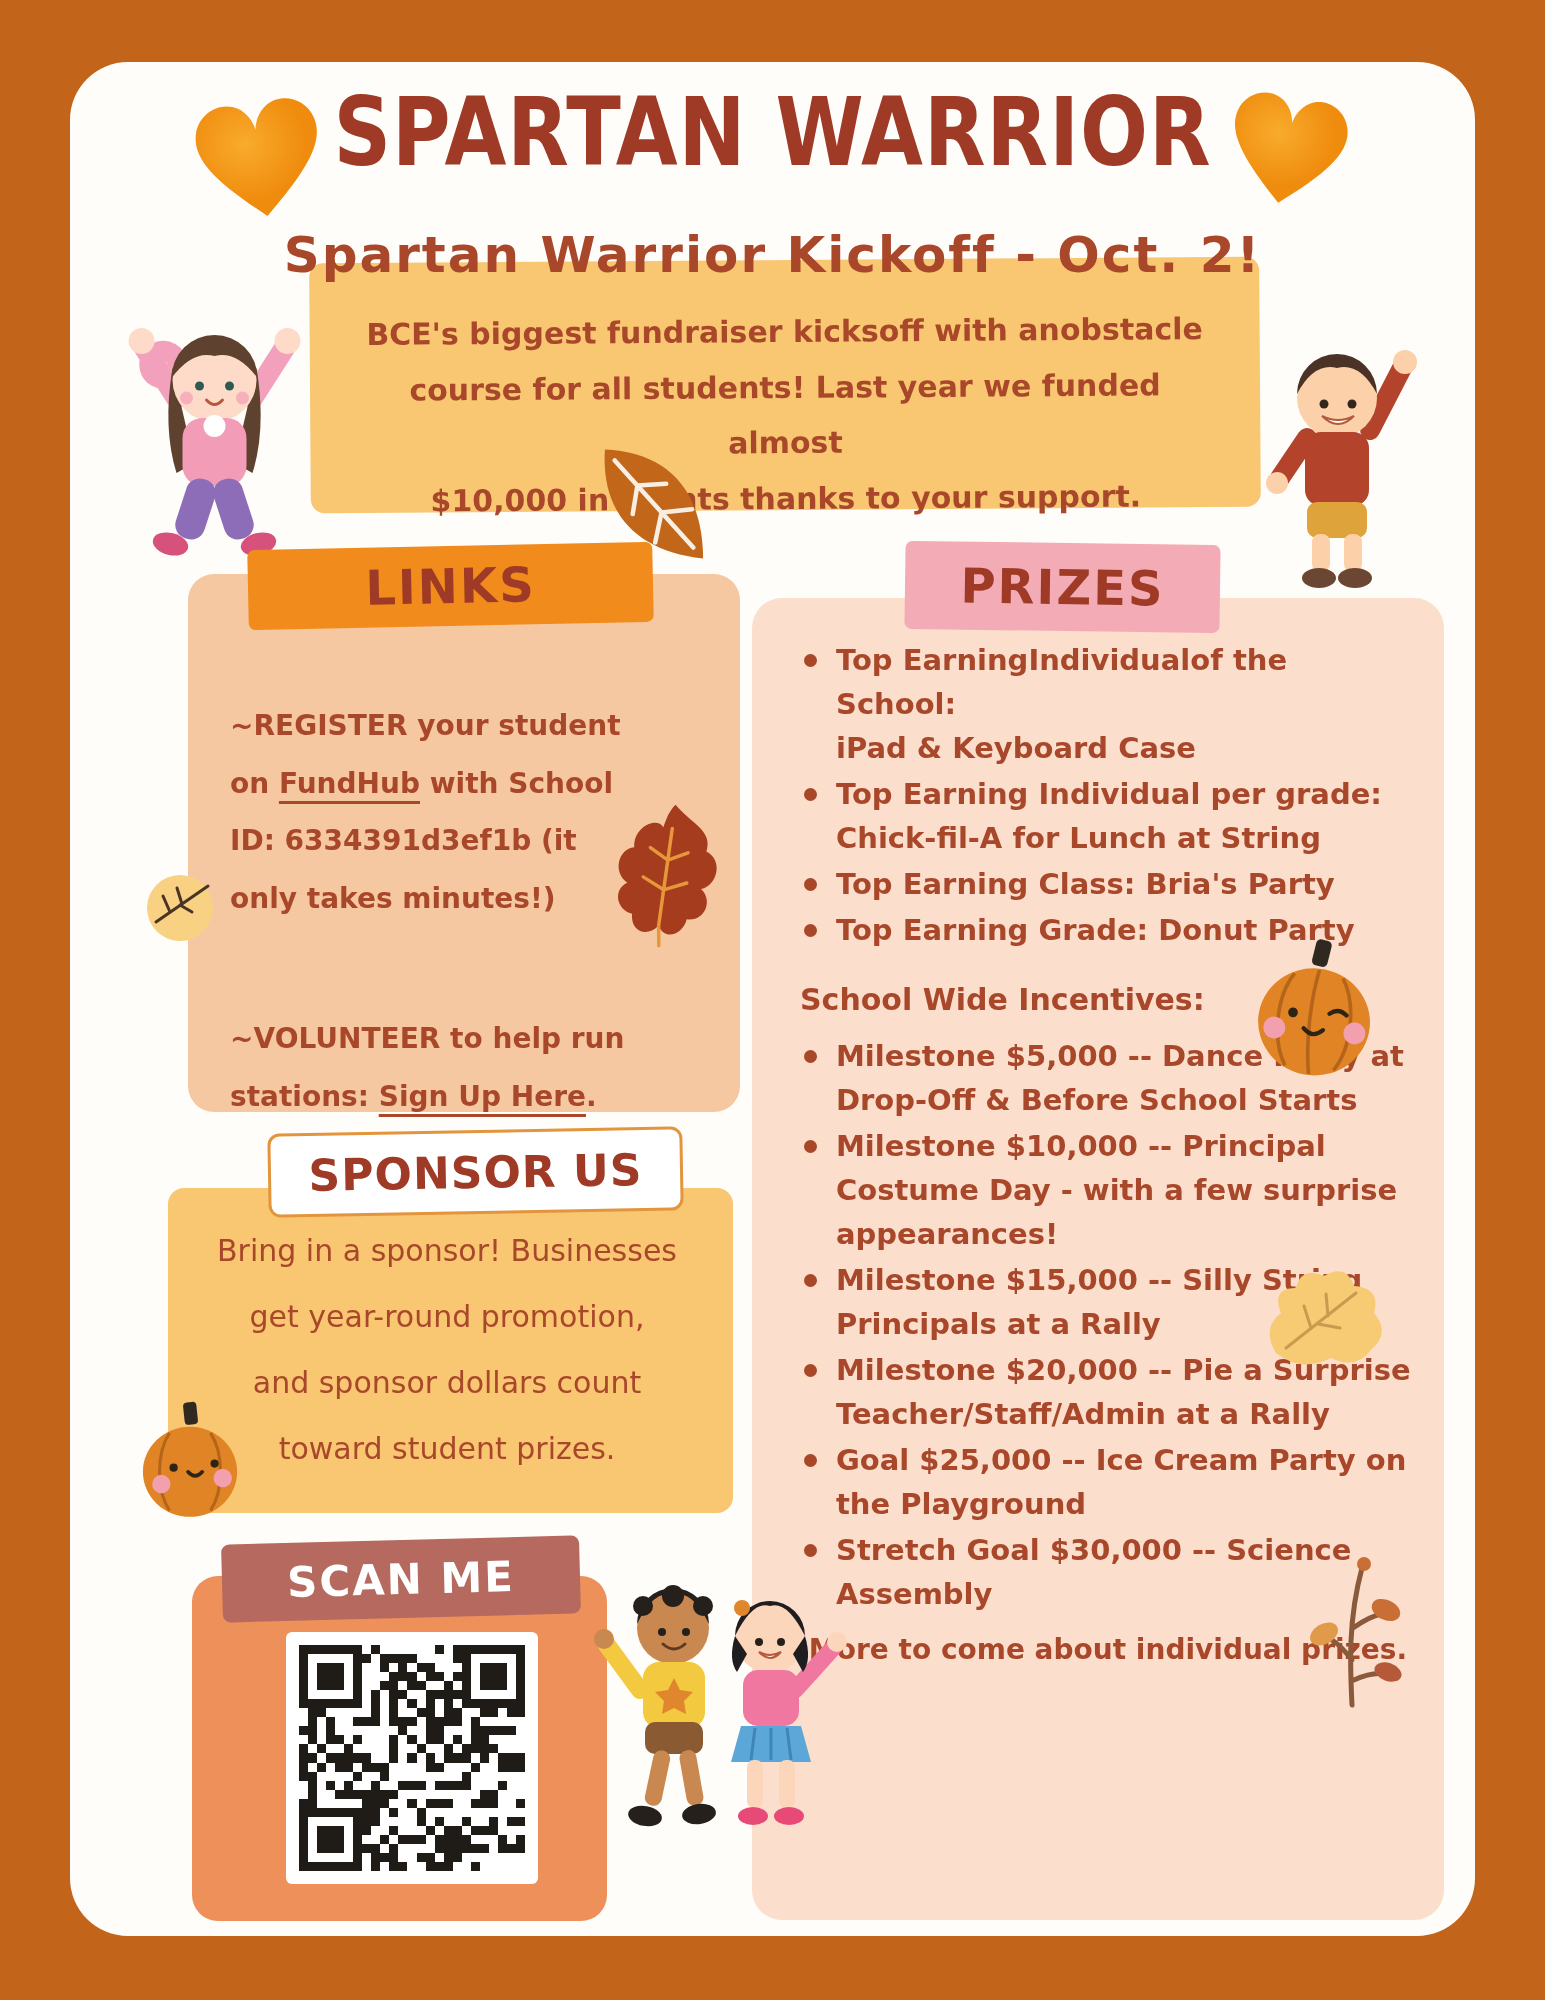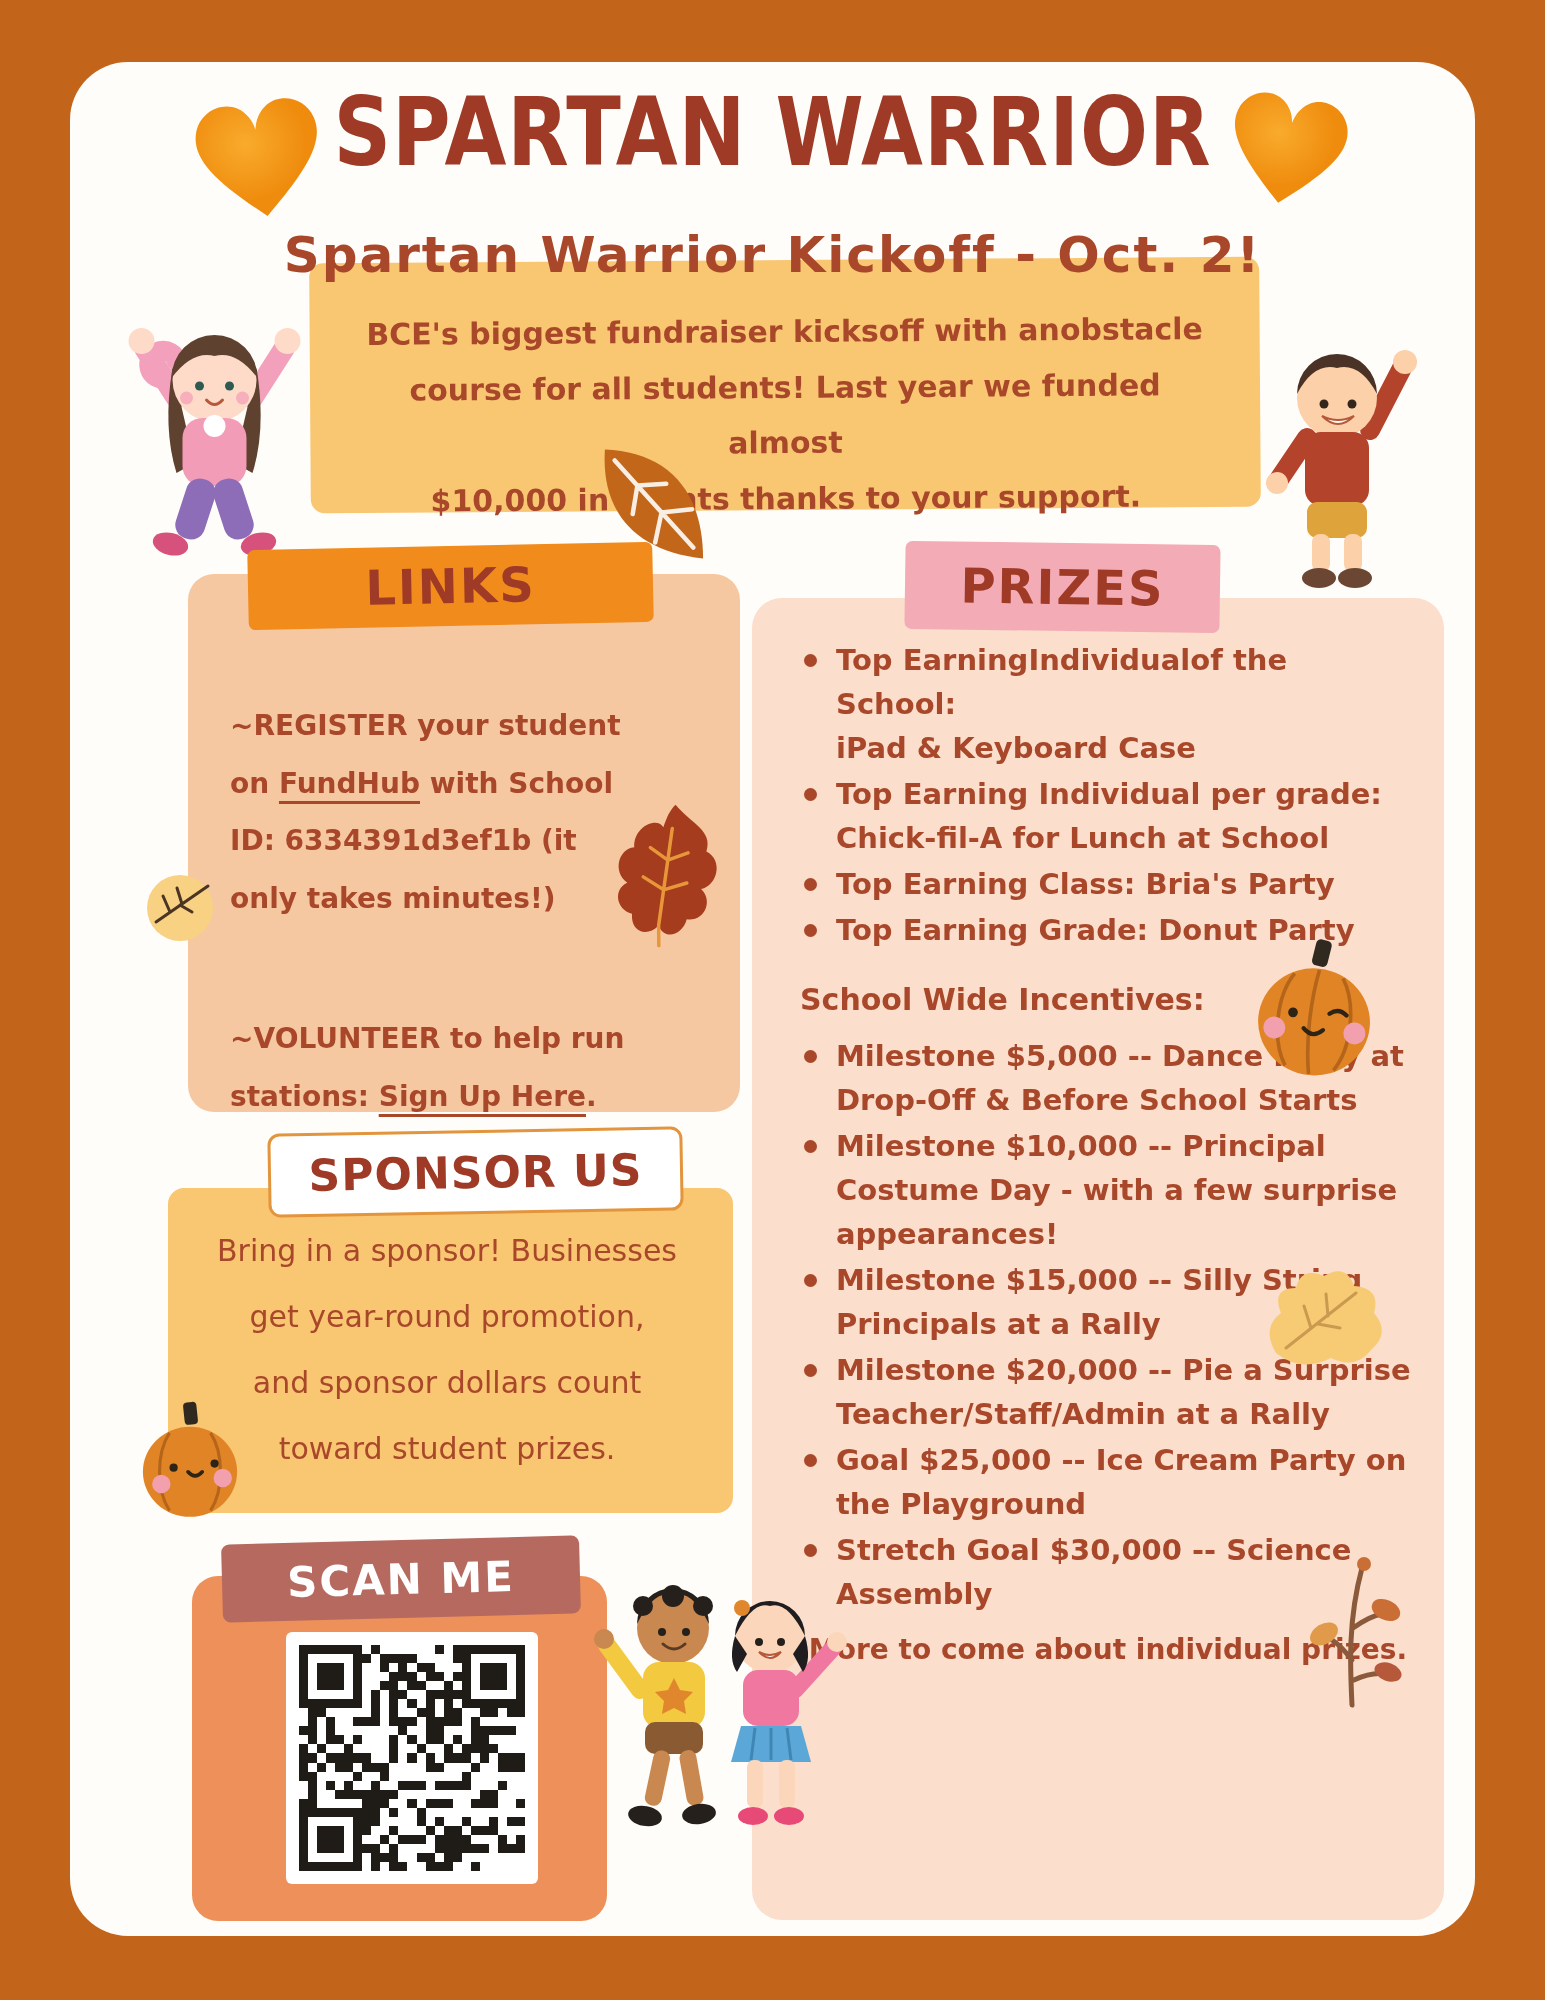--- a/index.html
+++ b/index.html
@@ -184,21 +184,21 @@
   </div>
   <div class="banner links-banner">LINKS</div>
 
   <div class="prizes-box">
     <div class="prizes-content">
       <ul class="prize-list">
 
       <li class="prize-item"><span>Top EarningIndividualof the School:
 iPad &amp; Keyboard Case</span></li>
           <li class="prize-item"><span>Top Earning Individual per grade:
-Chick-fil-A for Lunch at School</span></li>
+Chick-fil-A for Lunch at String</span></li>
           <li class="prize-item"><span>Top Earning Class: Bria's Party</span></li>
           <li class="prize-item"><span>Top Earning Grade: Donut Party</span></li>
         </ul>
       <div class="incentives-header">School Wide Incentives:</div>
       <ul class="prize-list">
 
       <li class="prize-item"><span>Milestone $5,000 -- Dance Party at
 Drop-Off &amp; Before School Starts</span></li>
           <li class="prize-item"><span>Milestone $10,000 -- Principal
 Costume Day - with a few surprise

